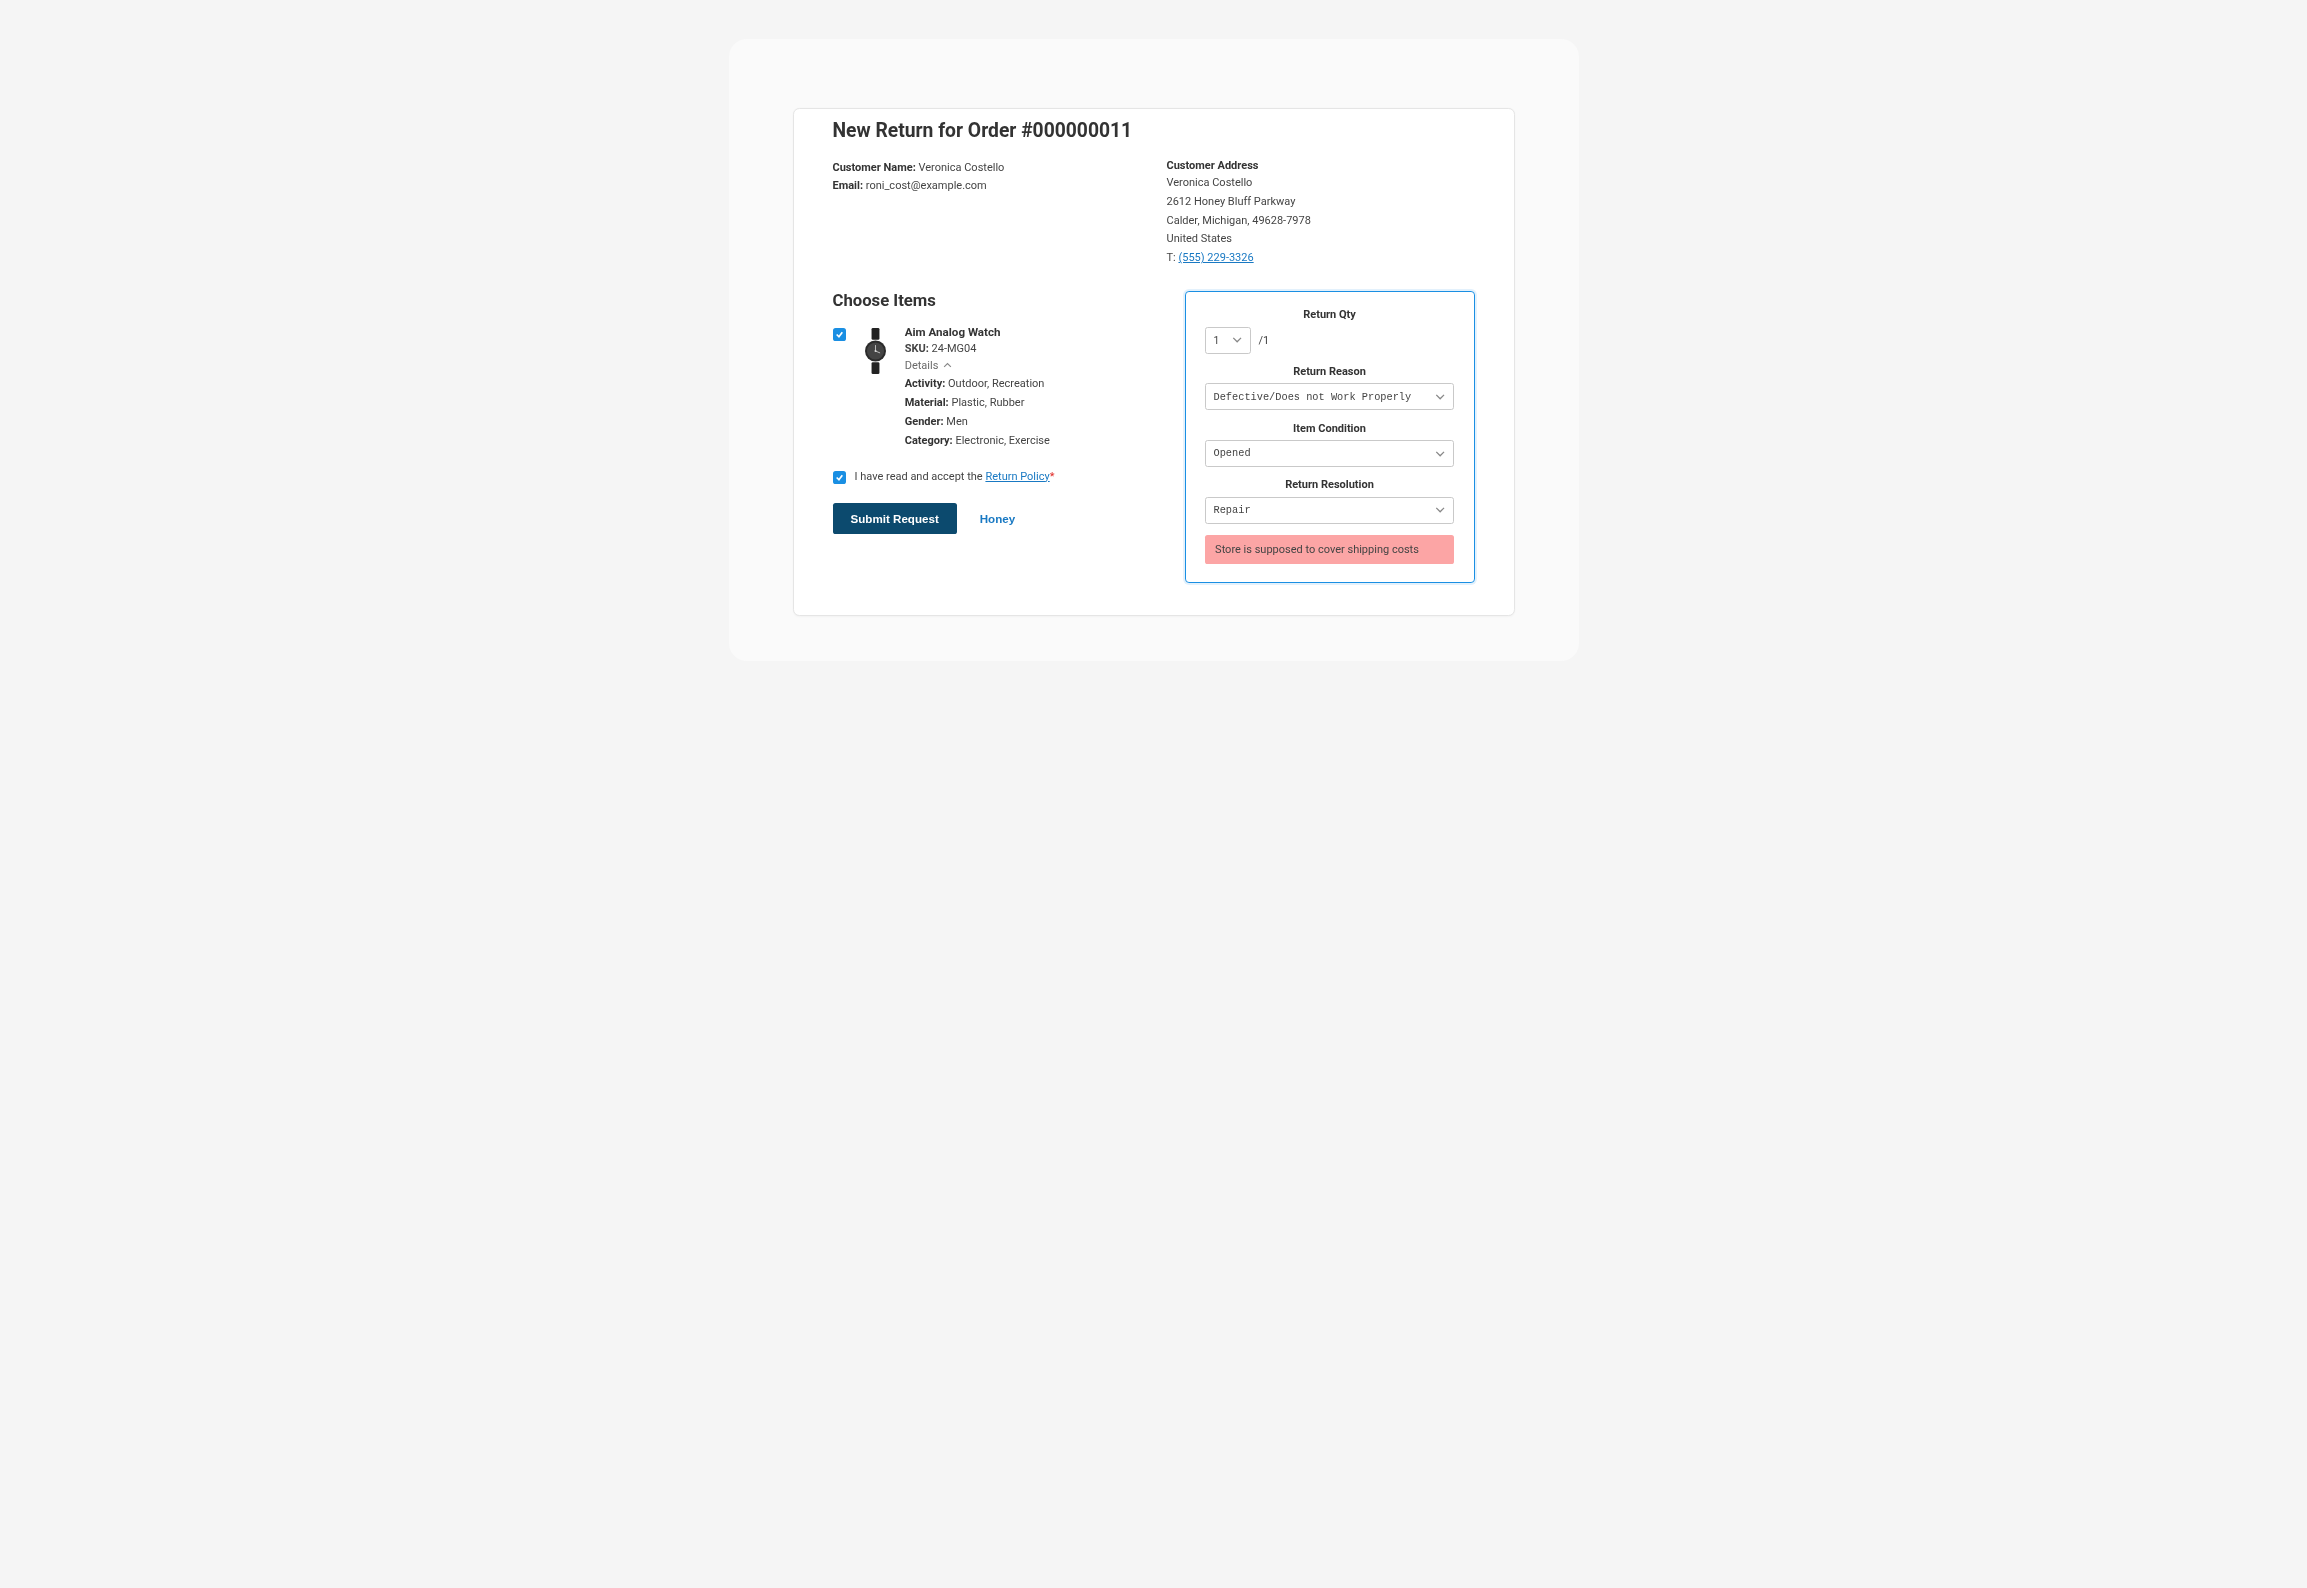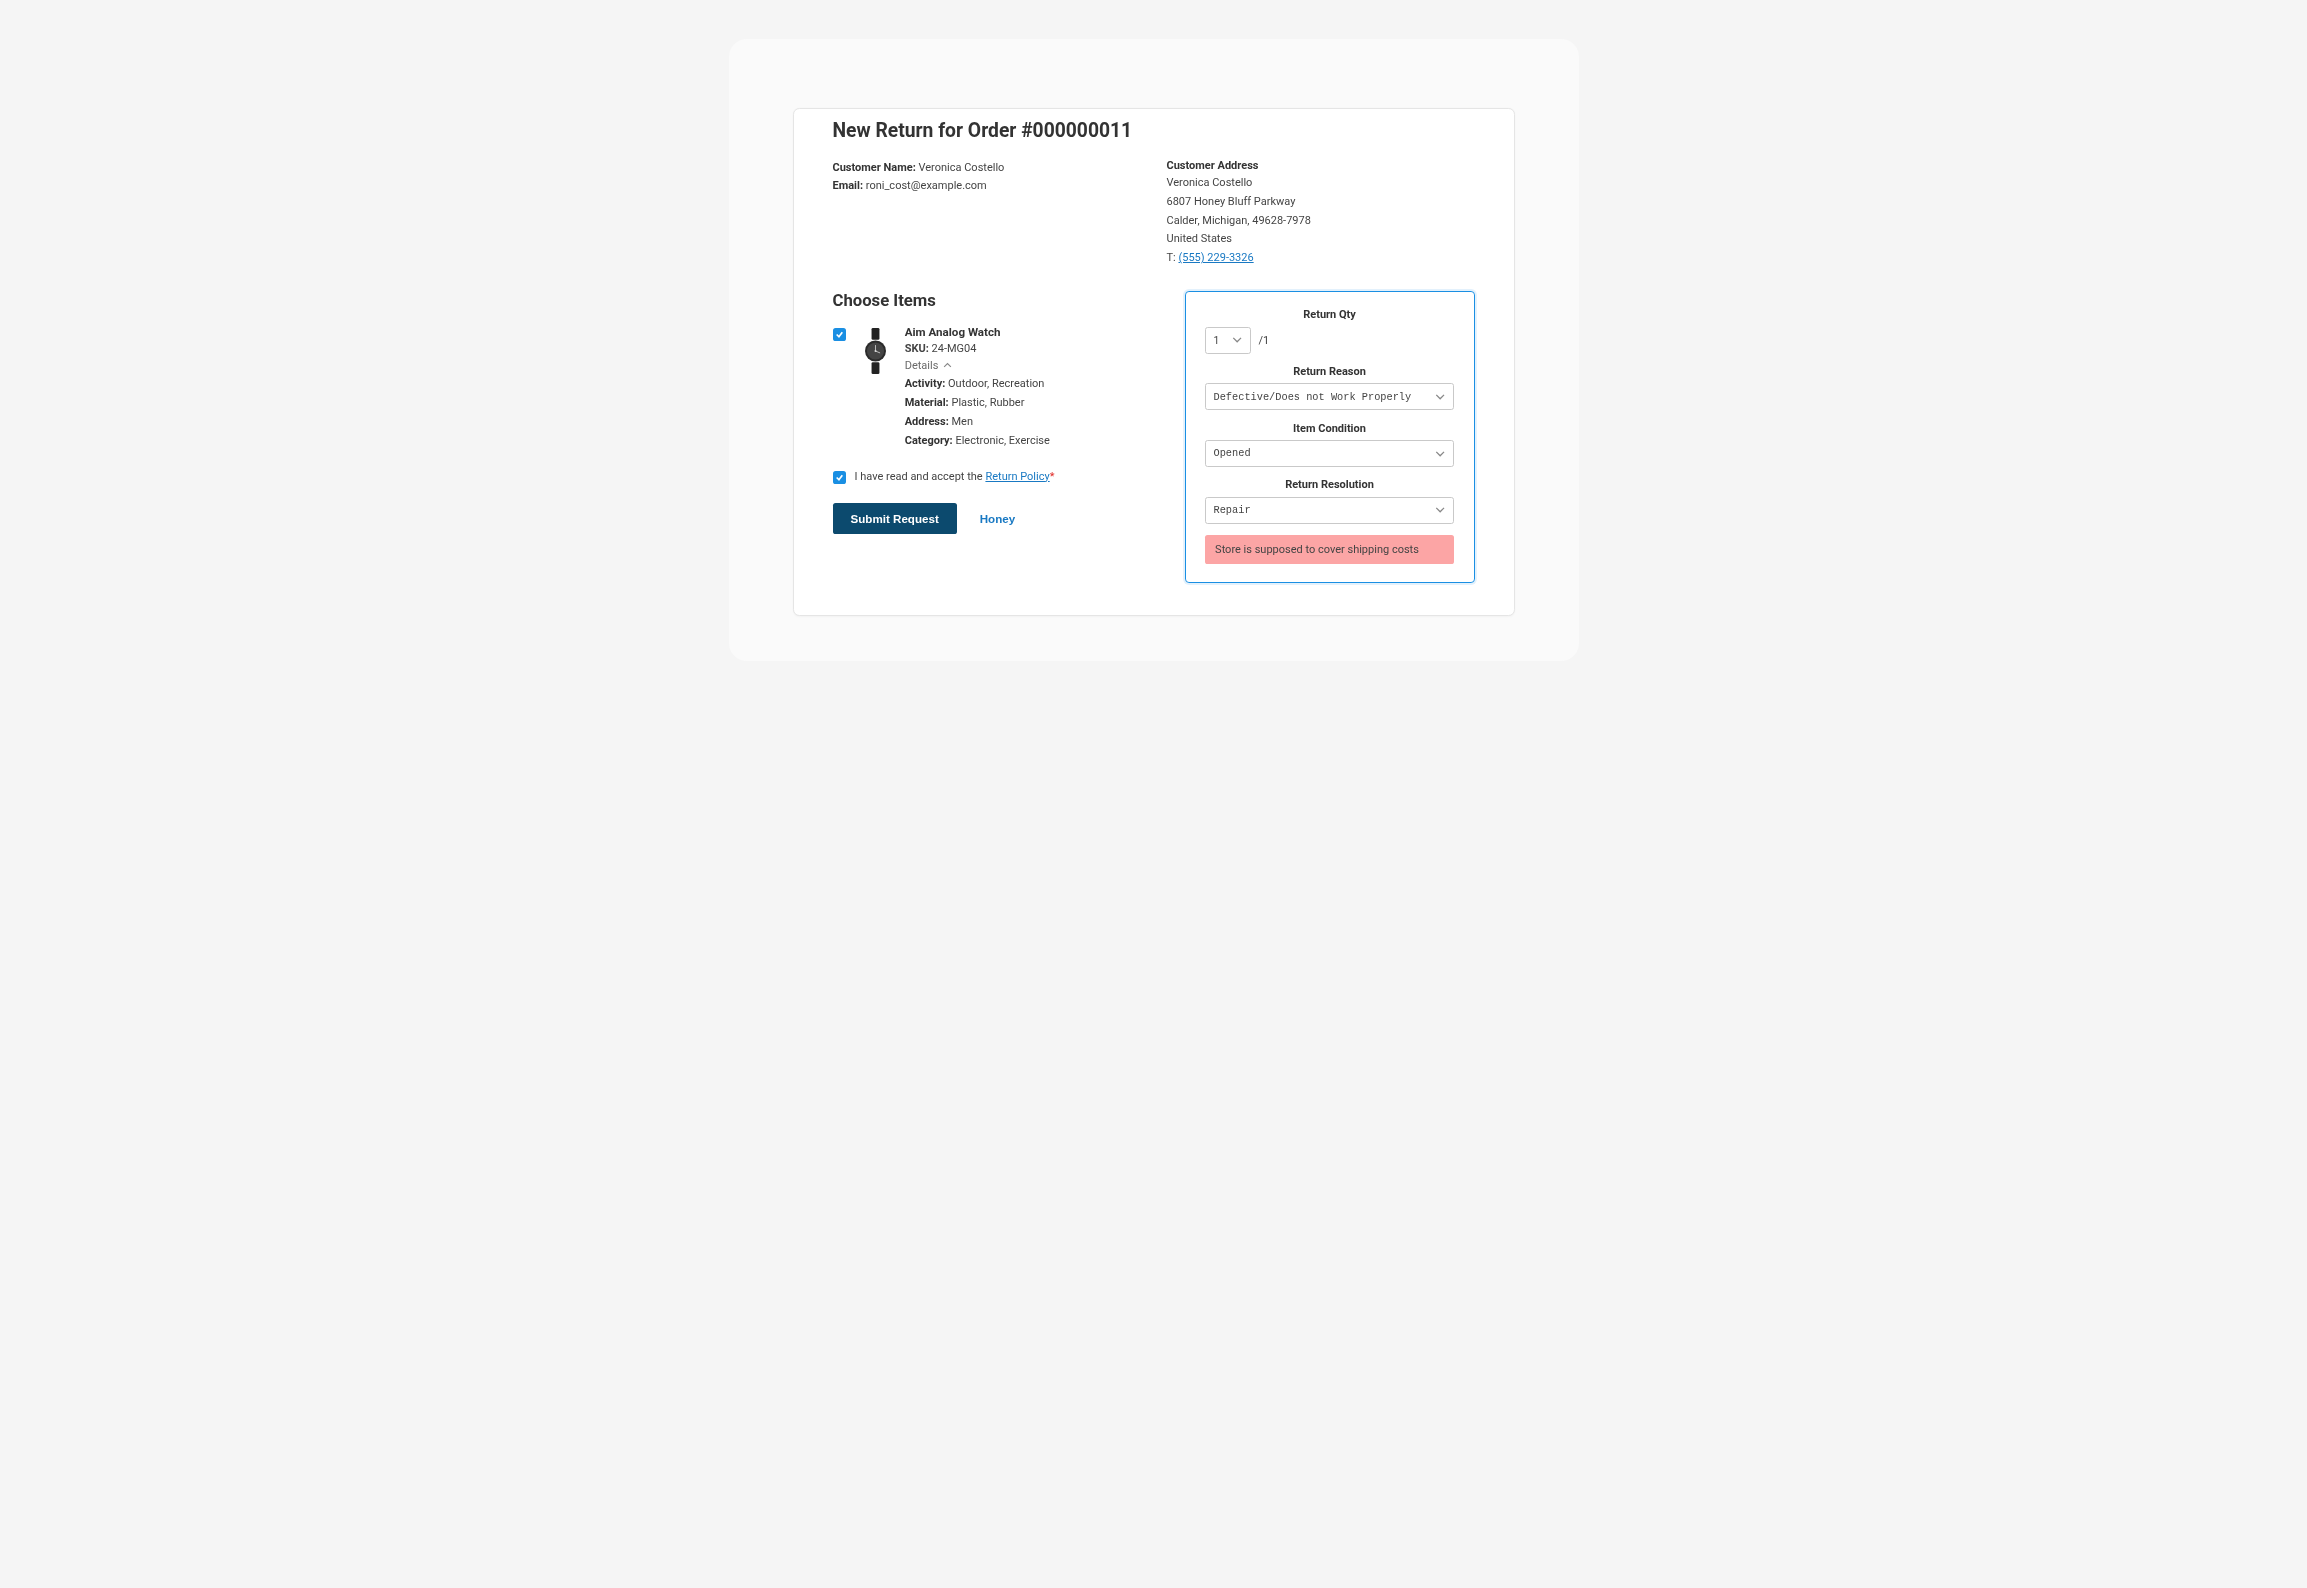--- a/index.html
+++ b/index.html
@@ -153,21 +153,21 @@
           <span>Veronica Costello</span>
         </div>
         <div class="info-line">
           <span class="label">Email:</span>
           <span>roni_cost@example.com</span>
         </div>
       </div>
       <div class="col-right">
         <div class="addr-head">Customer Address</div>
         <div class="addr-line">Veronica Costello</div>
-        <div class="addr-line">6807 Honey Bluff Parkway</div>
+        <div class="addr-line">2612 Honey Bluff Parkway</div>
         <div class="addr-line">Calder, Michigan, 49628-7978</div>
         <div class="addr-line">United States</div>
         <div class="addr-line">
           <span>T: </span><a class="link" href="#">(555) 229-3326</a>
         </div>
       </div>
     </div>
 
     <div class="main-cols">
       <div class="items-col">
@@ -197,21 +197,21 @@
               <span>24-MG04</span>
             </div>
             <div class="details-toggle">
               <span>Details</span>
               <svg viewBox="0 0 16 10">
                   <polyline points="2,8 8,2 14,8"></polyline>
                 </svg>
             </div>
             <div class="attr-line"><span class="label">Activity:</span> <span>Outdoor, Recreation</span></div>
             <div class="attr-line"><span class="label">Material:</span> <span>Plastic, Rubber</span></div>
-            <div class="attr-line"><span class="label">Address:</span> <span>Men</span></div>
+            <div class="attr-line"><span class="label">Gender:</span> <span>Men</span></div>
             <div class="attr-line"><span class="label">Category:</span> <span>Electronic, Exercise</span></div>
           </div>
         </div>
 
         <div class="accept-row">
           <div class="checkbox">
             <svg viewBox="0 0 16 16">
                 <polyline points="3,8 7,12 13,4"></polyline>
               </svg>
           </div>

